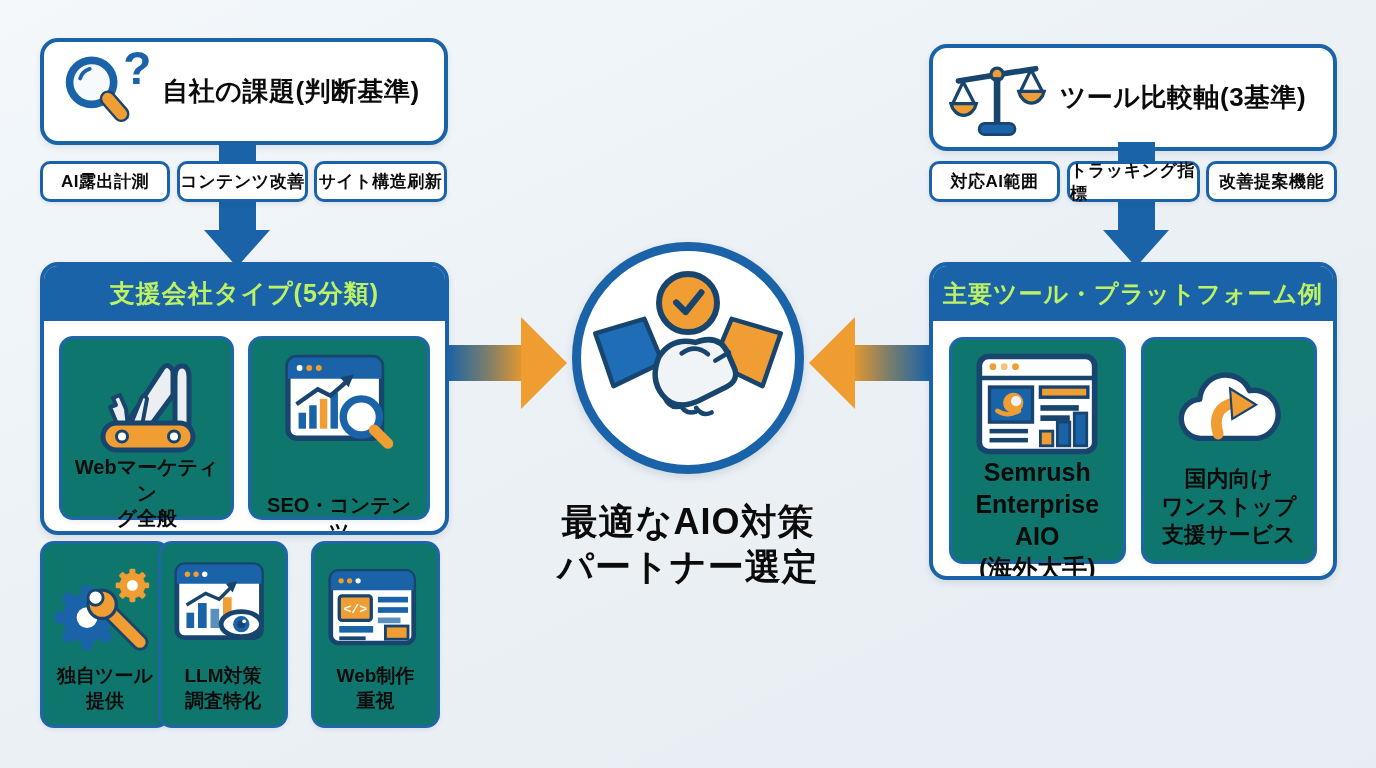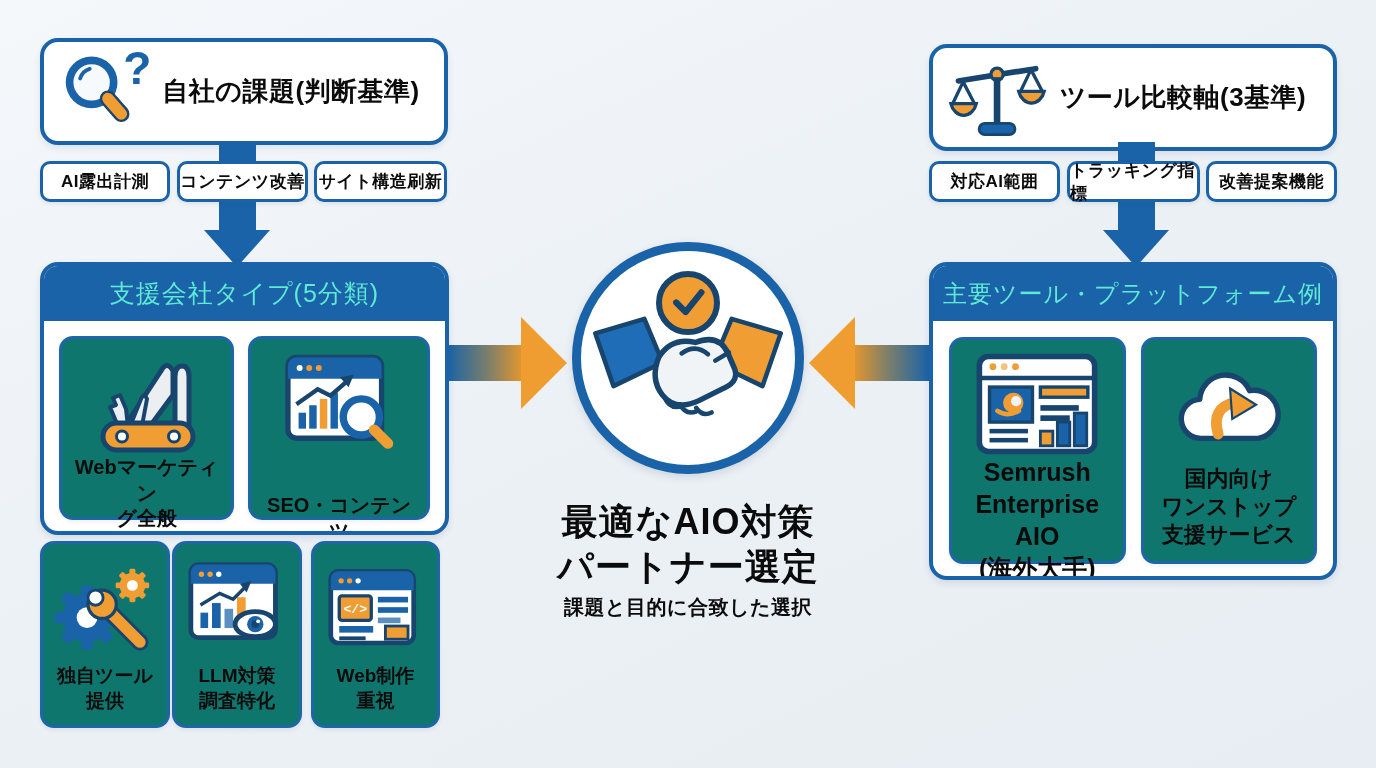--- a/index.html
+++ b/index.html
@@ -30,21 +30,21 @@
   .v-shaft { position:absolute; top:142px; width:37px; height:92px; background:#1a63a8; z-index:1; }
   .v-head  { position:absolute; top:230px; width:0; height:0; z-index:2;
              border-left:33px solid transparent; border-right:33px solid transparent;
              border-top:37px solid #1a63a8; }
   
   .group {
     position:absolute; background:#fff; border:4px solid #1a63a8; border-radius:18px;
     overflow:hidden; box-shadow:0 3px 7px rgba(25,60,95,.12); z-index:2;
   }
   .group-header {
-    height:55px; background:#1a63a8; color:#5eead4; font-weight:normal;
+    height:55px; background:#1a63a8; color:#bef264; font-weight:bold;
     display:flex; align-items:center; justify-content:center; letter-spacing:1px;
   }
   .group-body { display:flex; padding:15px; gap:14px; }
   .card {
     background:#0f766e; border:3.5px solid #1f66a9; border-radius:14px;
     display:flex; flex-direction:column; align-items:center; justify-content:space-between;
     padding:12px 6px 12px; box-shadow:0 2px 4px rgba(25,60,95,.08);
   }
   .card-icon { flex:1; display:flex; align-items:center; justify-content:center; }
   .card-label { text-align:center; font-weight:bold; line-height:1.28; }
@@ -169,21 +169,21 @@
         <circle cx="52" cy="44" r="15" fill="#f09d33" stroke="#17456e" stroke-width="3.5"></circle>
         <circle cx="45" cy="37" r="8" fill="#fff" stroke="#17456e" stroke-width="3"></circle>
       </svg>
     </div>
     <div class="card-label" style="font-size:19px;">
       <div>独自ツール</div>
       <div>提供</div>
     </div>
   </div>
 
-  <div class="card sa-card" style="left:172px;top:541px;width:130px;height:187px;gap:12px;">
+  <div class="card sa-card" style="left:158px;top:541px;width:130px;height:187px;gap:12px;">
     <div class="card-icon">
       <svg width="100" height="94" viewBox="0 0 104 94">
         <rect x="4" y="6" width="88" height="76" rx="8" fill="#fff" stroke="#17456e" stroke-width="5"></rect>
         <path d="M4,26 V14 a8,8 0 0 1 8,-8 h72 a8,8 0 0 1 8,8 v12 Z" fill="#1a63a8"></path>
         <circle cx="15" cy="16" r="2.8" fill="#f09d33"></circle>
           <circle cx="24" cy="16" r="2.8" fill="#f09d33"></circle>
           <circle cx="33" cy="16" r="2.8" fill="#ffffff"></circle>
         <rect x="14" y="56" width="8" height="16" fill="#1a63a8"></rect>
         <rect x="26" y="46" width="9" height="26" fill="#1a63a8"></rect>
         <rect x="39" y="52" width="9" height="20" fill="#5b8fc0"></rect>
@@ -266,21 +266,20 @@
   <div class="badge">
     <span>
       <svg width="44" height="40" viewBox="0 0 56 50">
         <polyline points="13,27 25,39 45,14" fill="none" stroke="#17456e" stroke-width="8" stroke-linecap="round" stroke-linejoin="round"></polyline>
       </svg>
     </span>
   </div>
 
   <div class="center-text ct-line" style="top:498px;">最適なAIO対策</div>
   <div class="center-text ct-line" style="top:543px;">パートナー選定</div>
-  <div class="center-text ct-sub" style="top:594px;">課題と目的に合致した選択</div>
 
   <div class="top-box" style="left:929px;margin-top:6px;">
     <span>
       <svg width="98" height="90" viewBox="0 0 104 92">
         <line x1="10" y1="30" x2="92" y2="17" stroke="#17456e" stroke-width="6" stroke-linecap="round"></line>
         <circle cx="51" cy="23" r="6.5" fill="#f09d33" stroke="#17456e" stroke-width="3.5"></circle>
         <line x1="51" y1="26" x2="51" y2="76" stroke="#17456e" stroke-width="7"></line>
         <rect x="32" y="75" width="38" height="12" rx="6" fill="#1a63a8" stroke="#17456e" stroke-width="3"></rect>
         <path d="M15,31 L4,54 M15,31 L27,54" stroke="#17456e" stroke-width="3.5"></path>
         <path d="M2,54 A14,17 0 0 0 29,54 Z" fill="#f09d33" stroke="#17456e" stroke-width="3.5"></path>

